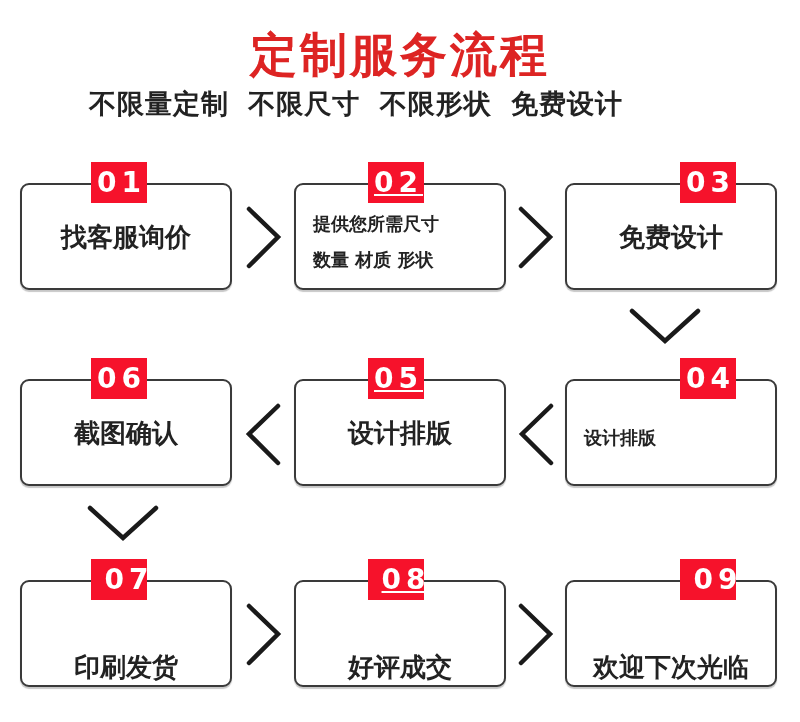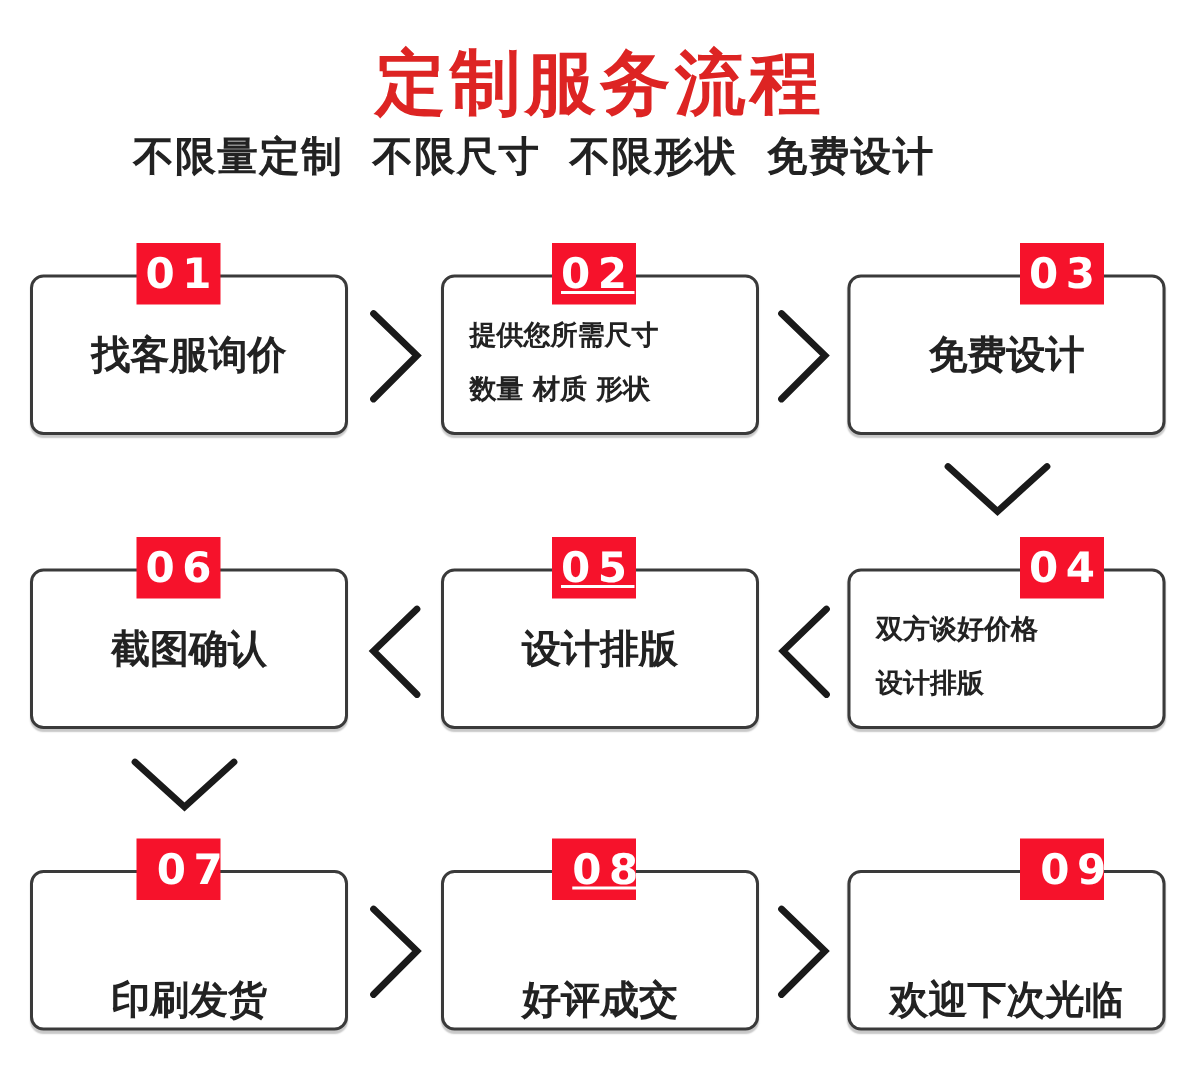--- a/index.html
+++ b/index.html
@@ -81,21 +81,20 @@
   </div>
   <div class="badge b-c1 b-r2">06</div>
 
   <div class="box p-c2 p-r2">
     <span class="box-line">设计排版</span>
 
   </div>
   <div class="badge b-c2 b-r2">05</div>
 
   <div class="box align-left p-c3 p-r2">
-    <span class="box-line">双方谈好价格</span>
     <span class="box-line">设计排版</span>
   </div>
   <div class="badge b-c3 b-r2">04</div>
 
   <div class="arrow" style="left:518px;top:403px;">
     <svg width="36" height="63" viewBox="0 0 36 63">
         <polyline points="33,3 4,31 33,60" fill="none" stroke="#1a1a1a" stroke-width="4.5" stroke-linecap="round"></polyline>
       </svg>
   </div>
   <div class="arrow" style="left:245px;top:403px;">

